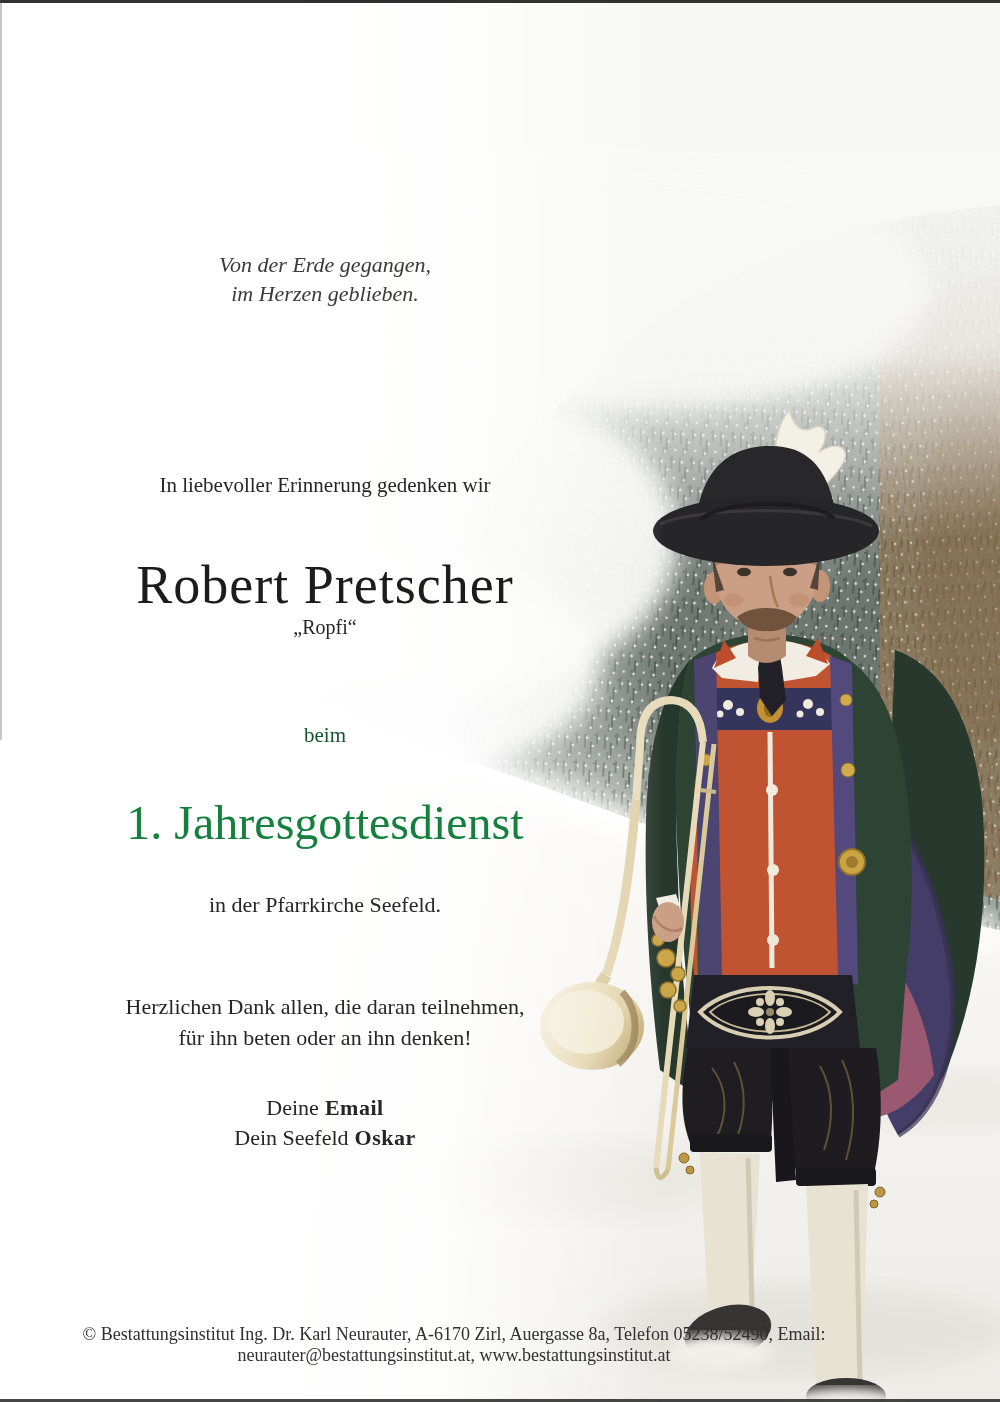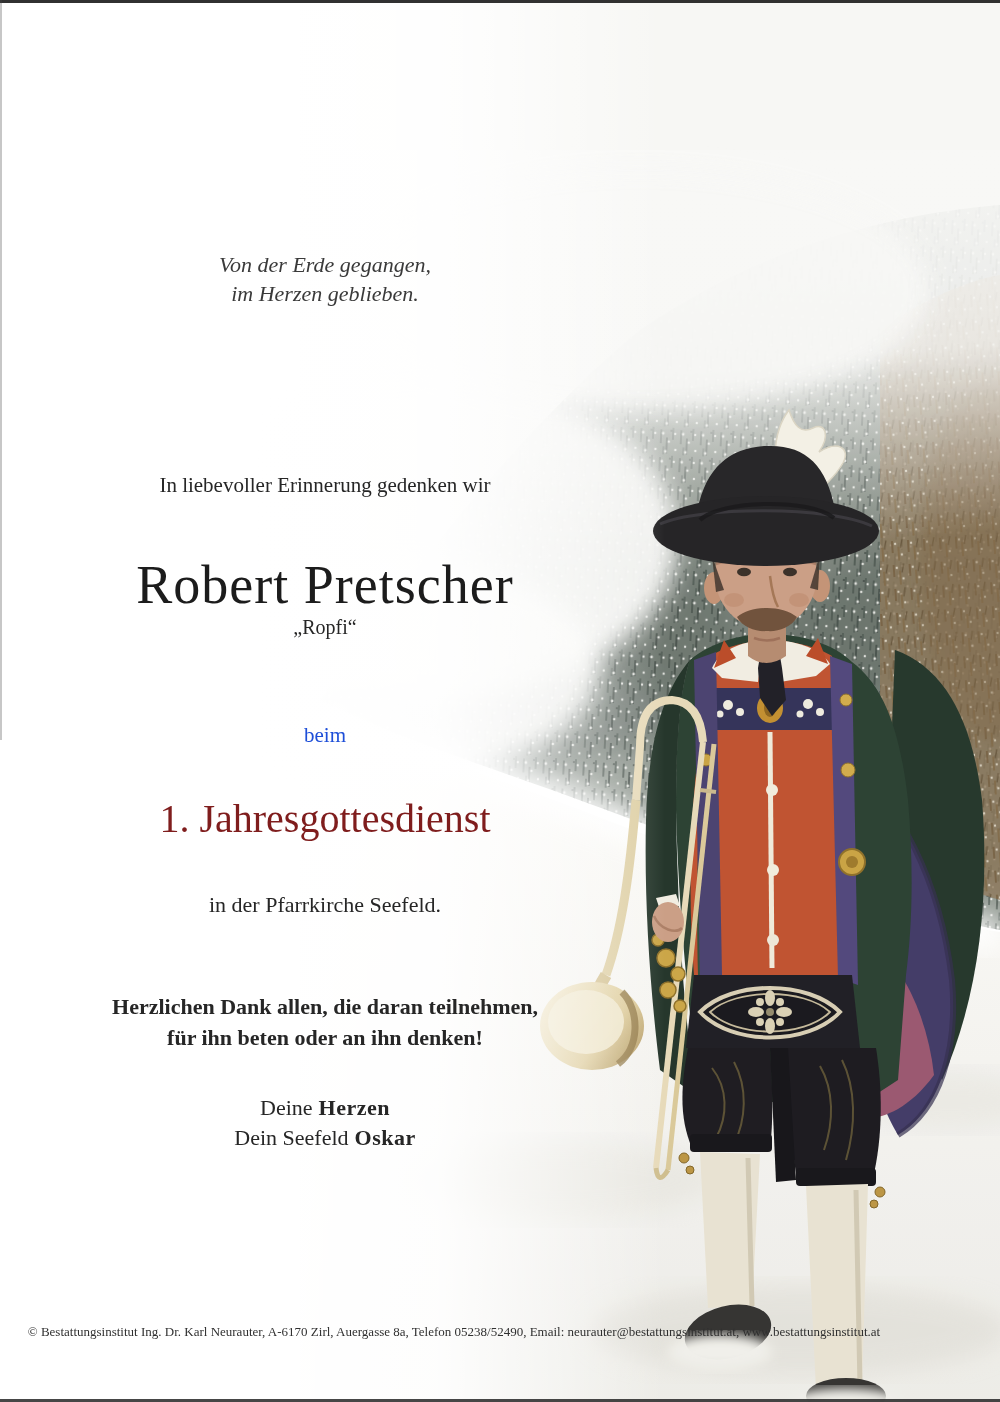--- a/index.html
+++ b/index.html
@@ -13,27 +13,27 @@
     padding-left:28px;
   }
   .photo-svg{position:absolute;left:0;top:0;width:1000px;height:1402px;z-index:1;}
   .txt{position:absolute;z-index:3;text-align:center;left:0;width:650px;}
   .verse{top:250px;font-style:italic;font-size:22px;line-height:1.32;color:#3a3a3a;}
   .intro{top:473px;font-size:21px;color:#262626;}
   .name{top:554px;font-size:54px;color:#1c1c1c;letter-spacing:1px;}
   .nickname{top:616px;font-size:20px;color:#262626;}
   .dates{top:642px;font-size:25px;color:#262626;}
   .dates .gap{display:inline-block;width:26px;}
-  .beim{top:723px;font-size:21px;color:#1d4ed8;}
-  .service-title{top:795px;font-size:40px;color:#7f1d1d;}
+  .beim{top:723px;font-size:21px;color:#14532d;}
+  .service-title{top:795px;font-size:48px;color:#15803d;}
   .service-when{top:889px;font-size:22px;line-height:1.42;color:#262626;}
-  .thanks{top:991px;font-size:22px;line-height:1.42;color:#262626;font-weight:bold;}
+  .thanks{top:991px;font-size:22px;line-height:1.42;color:#262626;}
   .signatures{top:1093px;font-size:22px;line-height:1.38;color:#262626;}
   .signatures b{margin-left:6px;letter-spacing:.5px;}
-  .footer{top:1324px;width:908px;font-size:13px;color:#303030;z-index:4;}
+  .footer{top:1324px;width:908px;font-size:18px;color:#303030;z-index:4;}
 </style>
 </head>
 <body>
 
 <div class="card">
 
   <svg class="photo-svg" viewBox="0 0 1000 1402" aria-hidden="true">
     <defs>
       <linearGradient id="fadeL" gradientUnits="userSpaceOnUse" x1="250" y1="0" x2="665" y2="0">
         <stop offset="0" stop-color="#ffffff" stop-opacity="1"></stop>
@@ -295,21 +295,21 @@
     <div>in der Pfarrkirche Seefeld.</div>
   </div>
 
   <div class="txt thanks">
     <div>Herzlichen Dank allen, die daran teilnehmen,</div>
     <div>für ihn beten oder an ihn denken!</div>
   </div>
 
   <div class="txt signatures">
     <div>
-      <span>Deine</span><b>Herzen</b>
+      <span>Deine</span><b>Email</b>
     </div>
     <div>
       <span>Dein Seefeld</span><b>Oskar</b>
     </div>
   </div>
 
   <div class="txt footer">© Bestattungsinstitut Ing. Dr. Karl Neurauter, A-6170 Zirl, Auergasse 8a, Telefon 05238/52490, Email: neurauter@bestattungsinstitut.at, www.bestattungsinstitut.at</div>
 
 </div>
 

